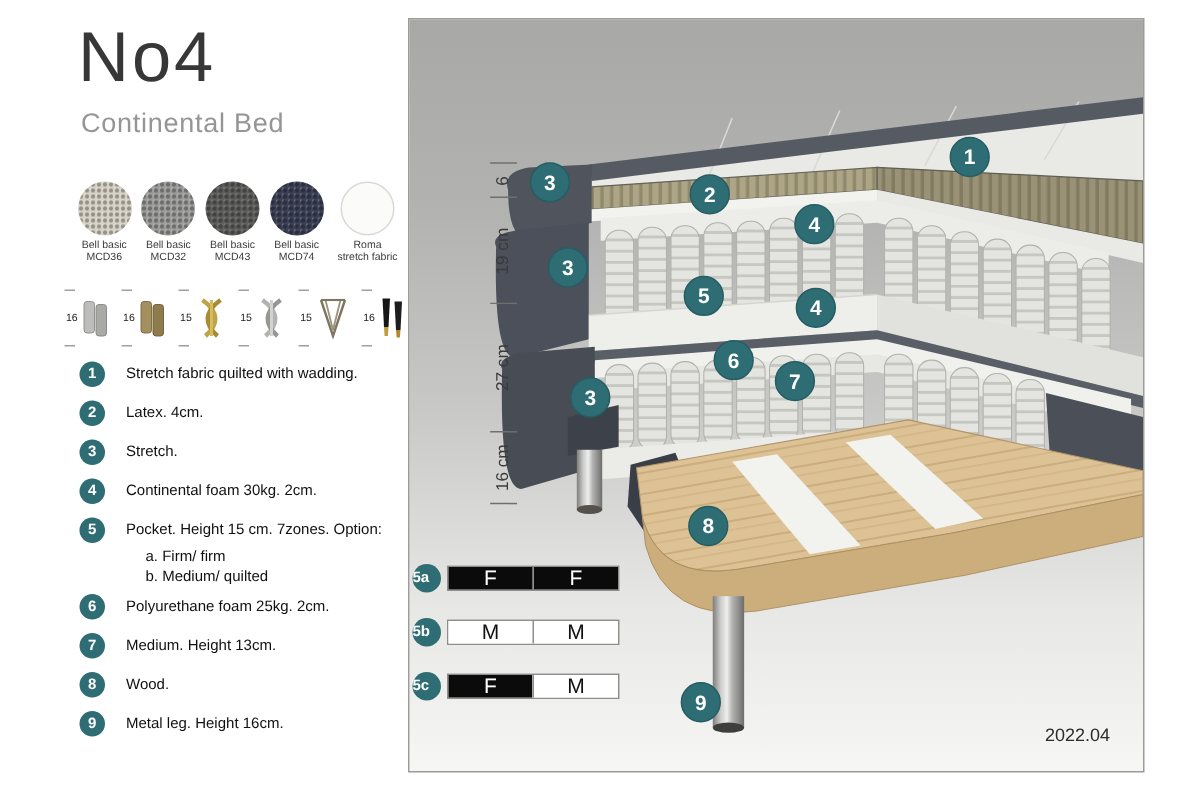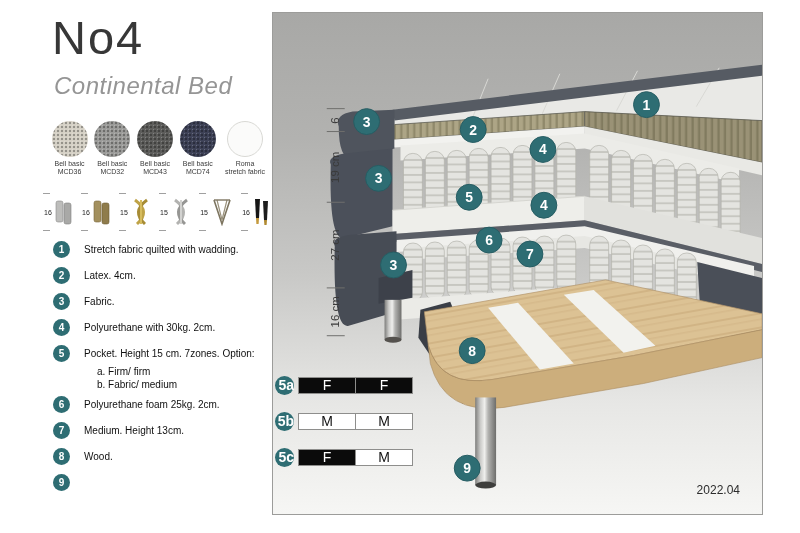--- a/index.html
+++ b/index.html
@@ -2,22 +2,22 @@
 <html><head>
 <meta charset="utf-8">
 <style>
   html,body{margin:0;padding:0;background:#fff;}
   .page{position:relative;width:796px;height:533px;background:#ffffff;overflow:hidden;
         font-family:"Liberation Sans",sans-serif;color:#222;}
 
   
   .title{position:absolute;left:52px;top:14px;font-size:47px;font-weight:300;
          color:#373737;letter-spacing:2px;line-height:1;}
-  .subtitle{position:absolute;left:54px;top:72px;font-size:24px;font-weight:400;
-            color:#959595;letter-spacing:.5px;font-style:italic;}
+  .subtitle{position:absolute;left:54px;top:72px;font-size:18px;font-weight:400;
+            color:#959595;letter-spacing:.5px;}
 
   .swatches{position:absolute;left:49px;top:121px;width:221px;display:flex;
             justify-content:space-between;}
   .swatch{width:41px;text-align:center;}
   .swatch:last-child{width:50px;}
   .swatch-circle{position:relative;width:36px;height:36px;border-radius:50%;
                  margin:0 auto;overflow:hidden;}
   .swatch-circle.tex::after{content:"";position:absolute;inset:0;
       background-image:radial-gradient(circle at 2px 2px, rgba(0,0,0,.30) 1.1px, transparent 1.6px),
                        radial-gradient(circle at 0 0, rgba(255,255,255,.22) 1px, transparent 1.5px);
@@ -44,21 +44,21 @@
   
   .panel{position:absolute;left:272px;top:12px;width:491px;height:503px;
          border:1px solid #9c9c9a;box-sizing:border-box;
          background:linear-gradient(180deg,#a8a8a6 0%,#b2b2b0 25%,#c8c8c6 52%,#e7e7e5 78%,#f6f6f4 100%);}
   .bed-svg{position:absolute;left:0;top:0;width:100%;height:100%;}
   .bed-svg text{font-family:"Liberation Sans",sans-serif;}
 
   .firmness{position:absolute;left:2px;top:363px;}
   .firm-row{display:flex;align-items:center;margin-bottom:17px;}
   .firm-badge{width:19px;height:19px;border-radius:50%;background:#2e6d73;color:#fff;
-              font-size:14px;font-weight:bold;text-align:right;line-height:19px;flex:0 0 19px;}
+              font-size:10px;font-weight:bold;text-align:left;line-height:19px;flex:0 0 19px;}
   .firm-bar{display:flex;margin-left:4px;border:1px solid #8e8e8c;background:#fff;}
   .cell{width:56px;height:15px;display:flex;align-items:center;justify-content:center;
         font-size:14px;line-height:15px;}
   .cell + .cell{border-left:1px solid #8e8e8c;}
   .cell.dark{background:#0b0b0b;color:#fff;}
   .cell.light{background:#fff;color:#111;}
 
   .version{position:absolute;right:22px;bottom:17px;font-size:12px;color:#2c2c2c;}
 </style>
 </head>
@@ -161,48 +161,49 @@
     <li class="part">
       <span class="badge">1</span>
       <span class="part-text">Stretch fabric quilted with wadding.</span>
     </li>
     <li class="part">
       <span class="badge">2</span>
       <span class="part-text">Latex. 4cm.</span>
     </li>
     <li class="part">
       <span class="badge">3</span>
-      <span class="part-text">Fabric.</span>
+      <span class="part-text">Stretch.</span>
     </li>
     <li class="part">
       <span class="badge">4</span>
-      <span class="part-text">Polyurethane with 30kg. 2cm.</span>
+      <span class="part-text">Continental foam 30kg. 2cm.</span>
     </li>
     <li class="part">
       <span class="badge">5</span>
       <span class="part-text">Pocket. Height 15 cm. 7zones. Option:</span>
     </li>
     <div class="opts">
       <div>a. Firm/ firm</div>
-      <div>b. Fabric/ medium</div>
+      <div>b. Medium/ quilted</div>
     </div>
     <li class="part">
       <span class="badge">6</span>
       <span class="part-text">Polyurethane foam 25kg. 2cm.</span>
     </li>
     <li class="part">
       <span class="badge">7</span>
       <span class="part-text">Medium. Height 13cm.</span>
     </li>
     <li class="part">
       <span class="badge">8</span>
       <span class="part-text">Wood.</span>
     </li>
     <li class="part">
       <span class="badge">9</span>
+      <span class="part-text">Metal leg. Height 16cm.</span>
     </li>
   </ol>
 
   <div class="panel">
 
     <svg class="bed-svg" viewBox="0 0 491 503">
       <defs>
         <pattern id="sprP" width="12" height="7.5" patternUnits="userSpaceOnUse">
           <rect width="12" height="7.5" fill="#e4e4e0"></rect>
           <rect y="5.6" width="12" height="1.9" fill="#c7c7c1"></rect>

